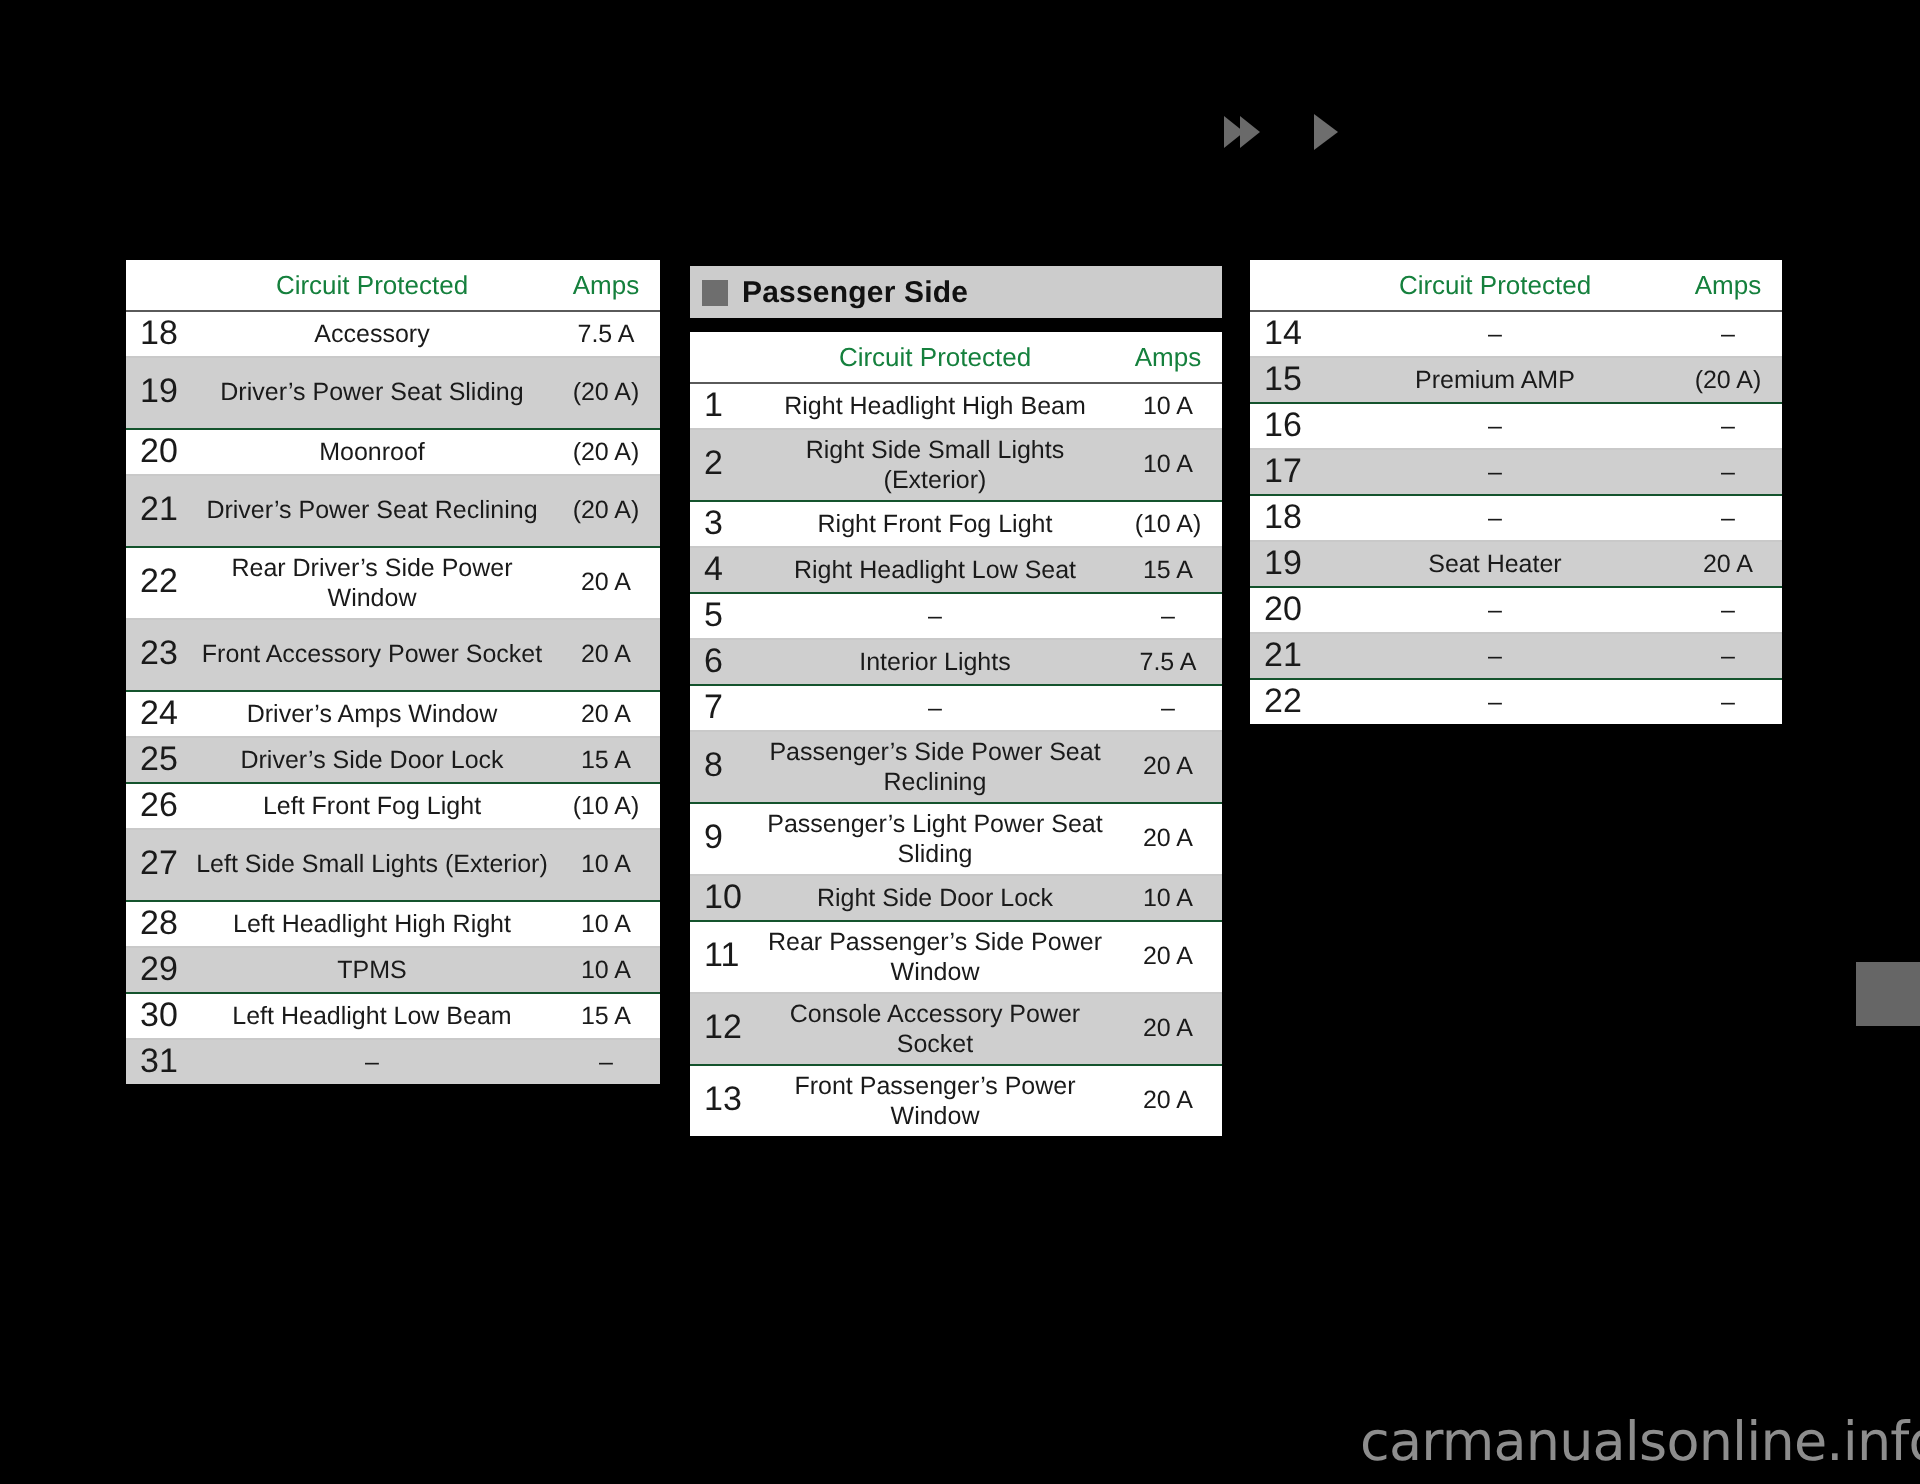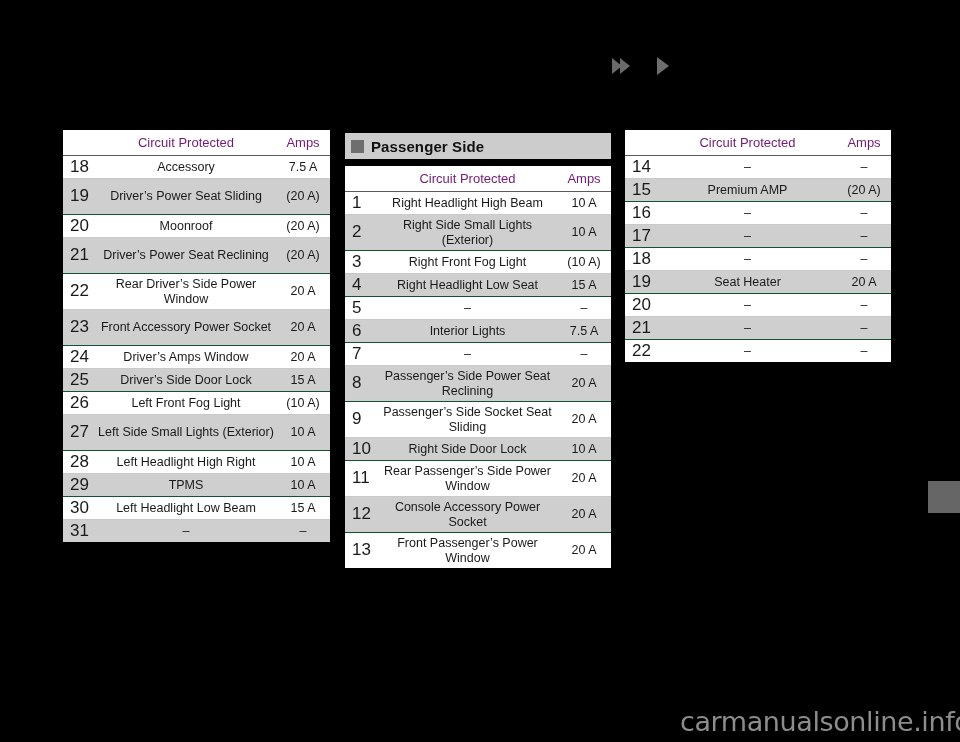--- a/index.html
+++ b/index.html
@@ -52,21 +52,21 @@
   }
   .fuse-table td, .fuse-table th {
     padding: 0;
     vertical-align: middle;
     line-height: 1.18;
   }
   .fuse-table thead th {
     background: #ffffff;
     font-weight: normal;
     font-size: 13px;
-    color: #701a75;
+    color: #15803d;
     height: 21px;
     border-bottom: 1.6px solid #5a5a5a;
     text-align: center;
   }
   .fuse-table tbody tr.alt td {
     background: #cfcfcf;
   }
   .fuse-table tbody tr td {
     background: #ffffff;
     border-bottom: 1px solid #c9c9c9;
@@ -291,21 +291,21 @@
         <td class="col-desc">–</td>
         <td class="col-amps">–</td>
       </tr>
       <tr class="alt rowtall">
         <td class="col-num">8</td>
         <td class="col-desc">Passenger’s Side Power Seat Reclining</td>
         <td class="col-amps">20 A</td>
       </tr>
       <tr class="rowtall">
         <td class="col-num">9</td>
-        <td class="col-desc">Passenger’s Side Socket Seat Sliding</td>
+        <td class="col-desc">Passenger’s Light Power Seat Sliding</td>
         <td class="col-amps">20 A</td>
       </tr>
       <tr class="alt rowshort">
         <td class="col-num">10</td>
         <td class="col-desc">Right Side Door Lock</td>
         <td class="col-amps">10 A</td>
       </tr>
       <tr class="rowtall">
         <td class="col-num">11</td>
         <td class="col-desc">Rear Passenger’s Side Power Window</td>

